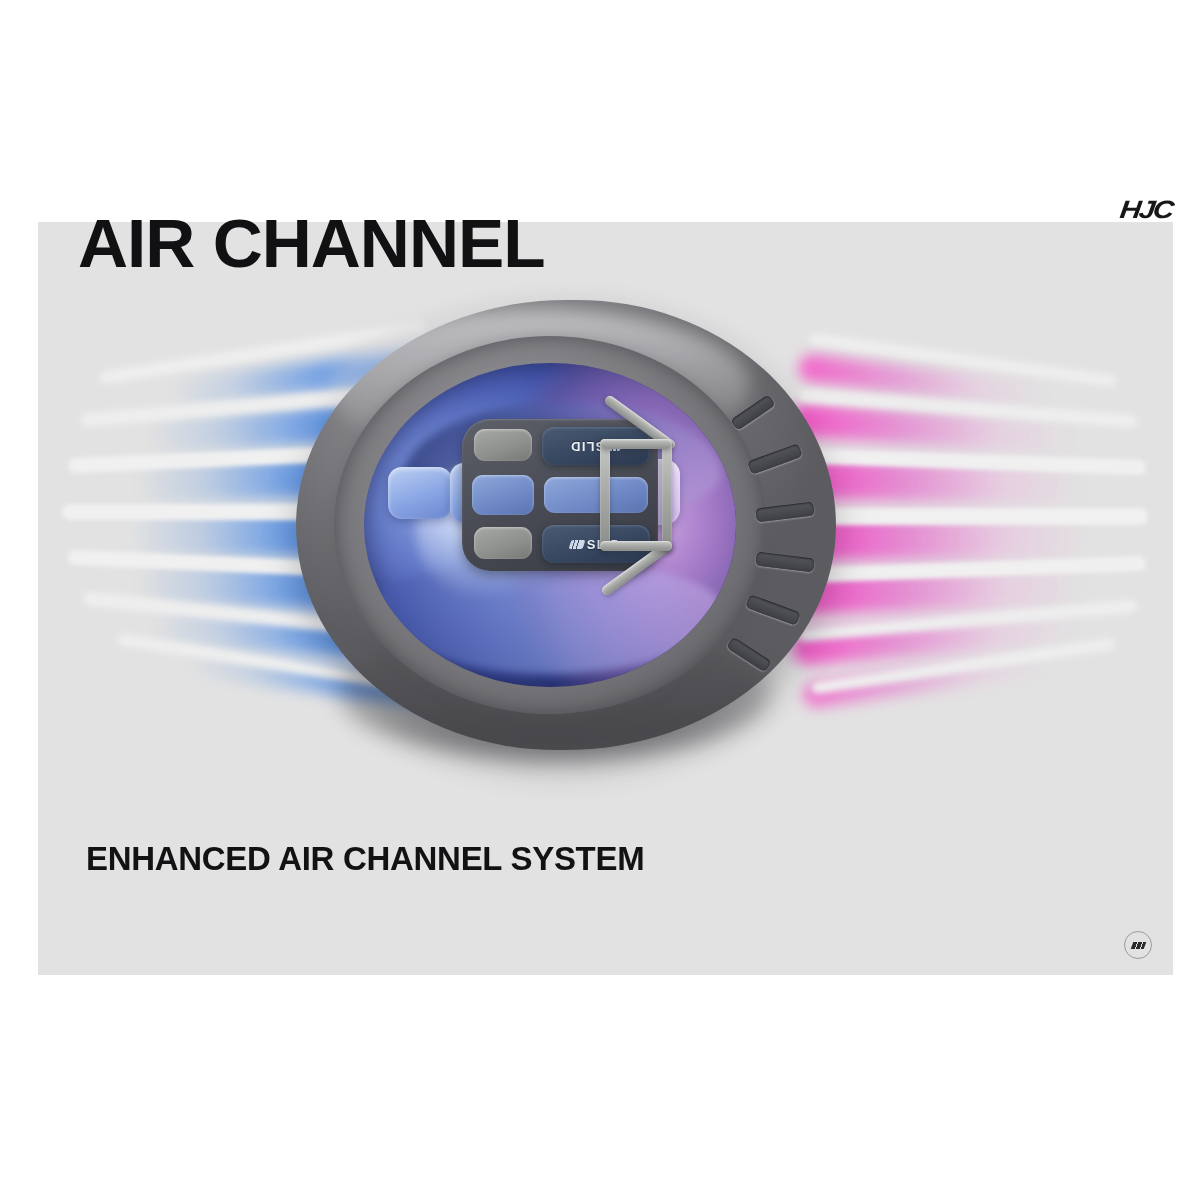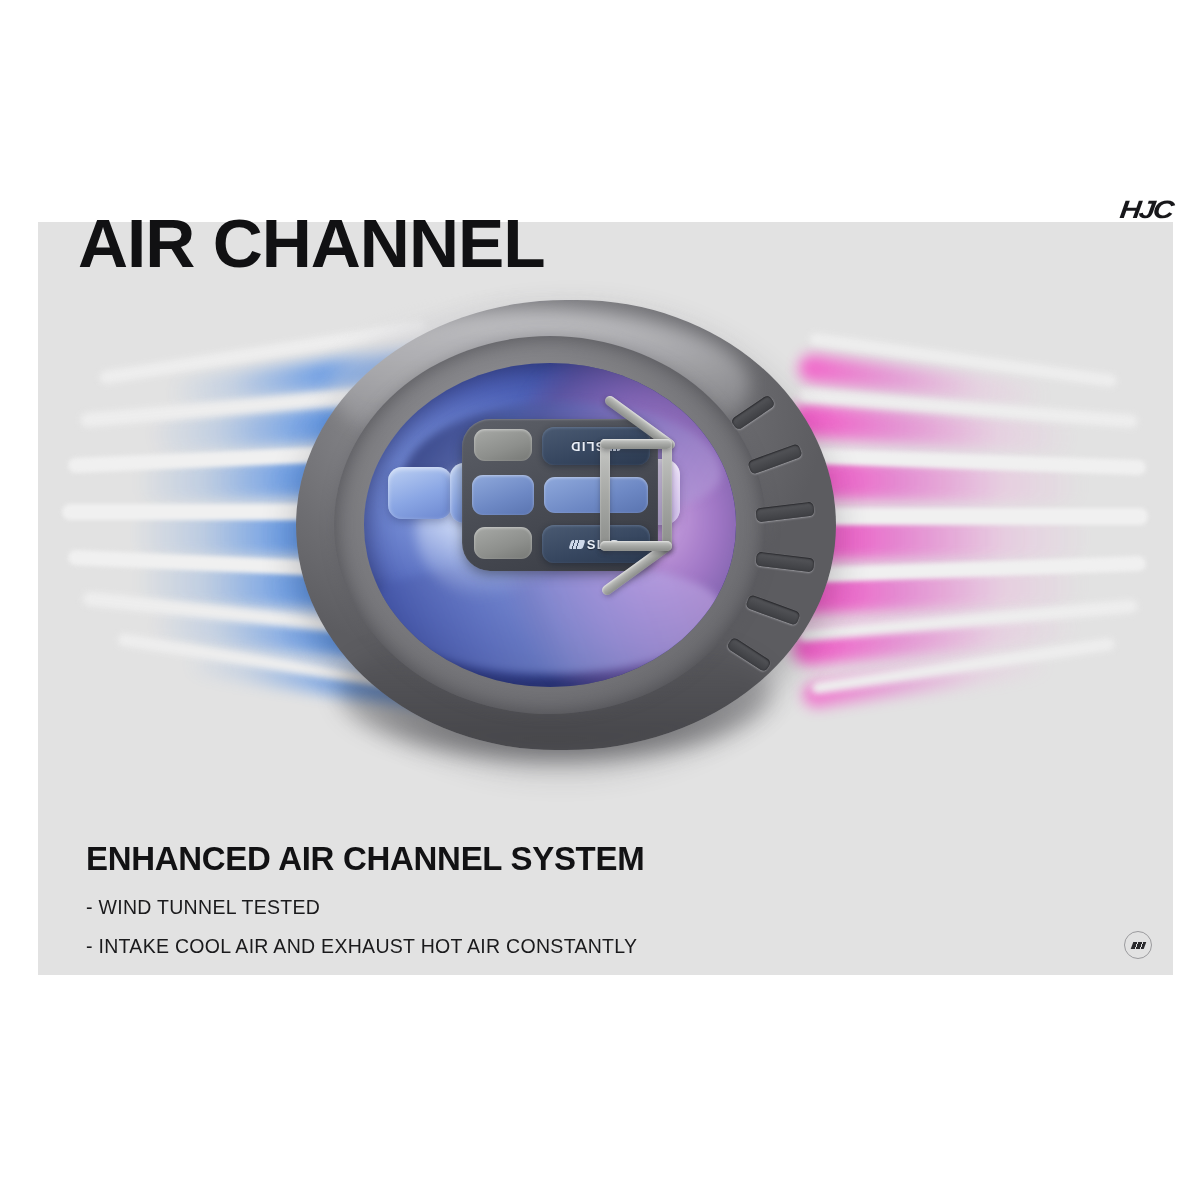--- a/index.html
+++ b/index.html
@@ -316,24 +316,20 @@
             <div class="bar" style="left:0px;top:52px;width:10px;height:112px;"></div>
             <div class="bar" style="left:0px;top:52px;width:72px;height:10px;"></div>
             <div class="bar" style="left:0px;top:154px;width:72px;height:10px;"></div>
           </div>
         </div>
       </div>
     </div>
 
     <div class="footer-block" style="left:48px;top:596px;margin-top:23px;">
       <div class="subhead">ENHANCED AIR CHANNEL SYSTEM</div>
-      <div class="bullets">
-        <div class="bullet">- WIND TUNNEL TESTED</div>
-        <div class="bullet">- INTAKE COOL AIR AND EXHAUST HOT AIR CONSTANTLY</div>
-      </div>
     </div>
 
     <div class="watermark">
       <div class="wm-glyph"></div>
     </div>
   </div>
 
   <div class="headline">AIR CHANNEL</div>
 
 </div>

